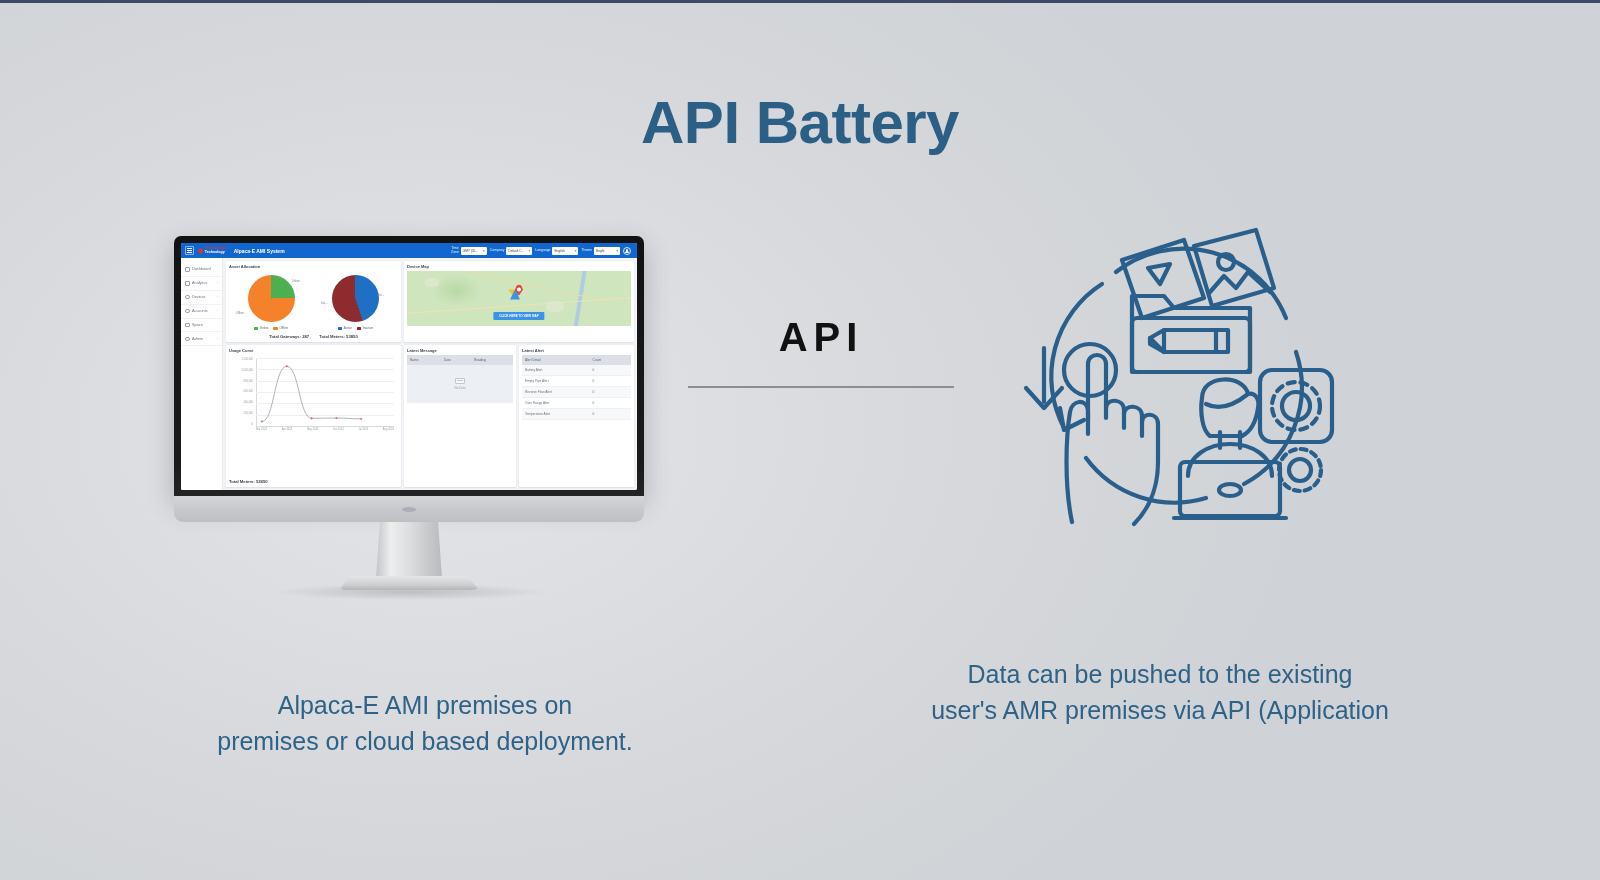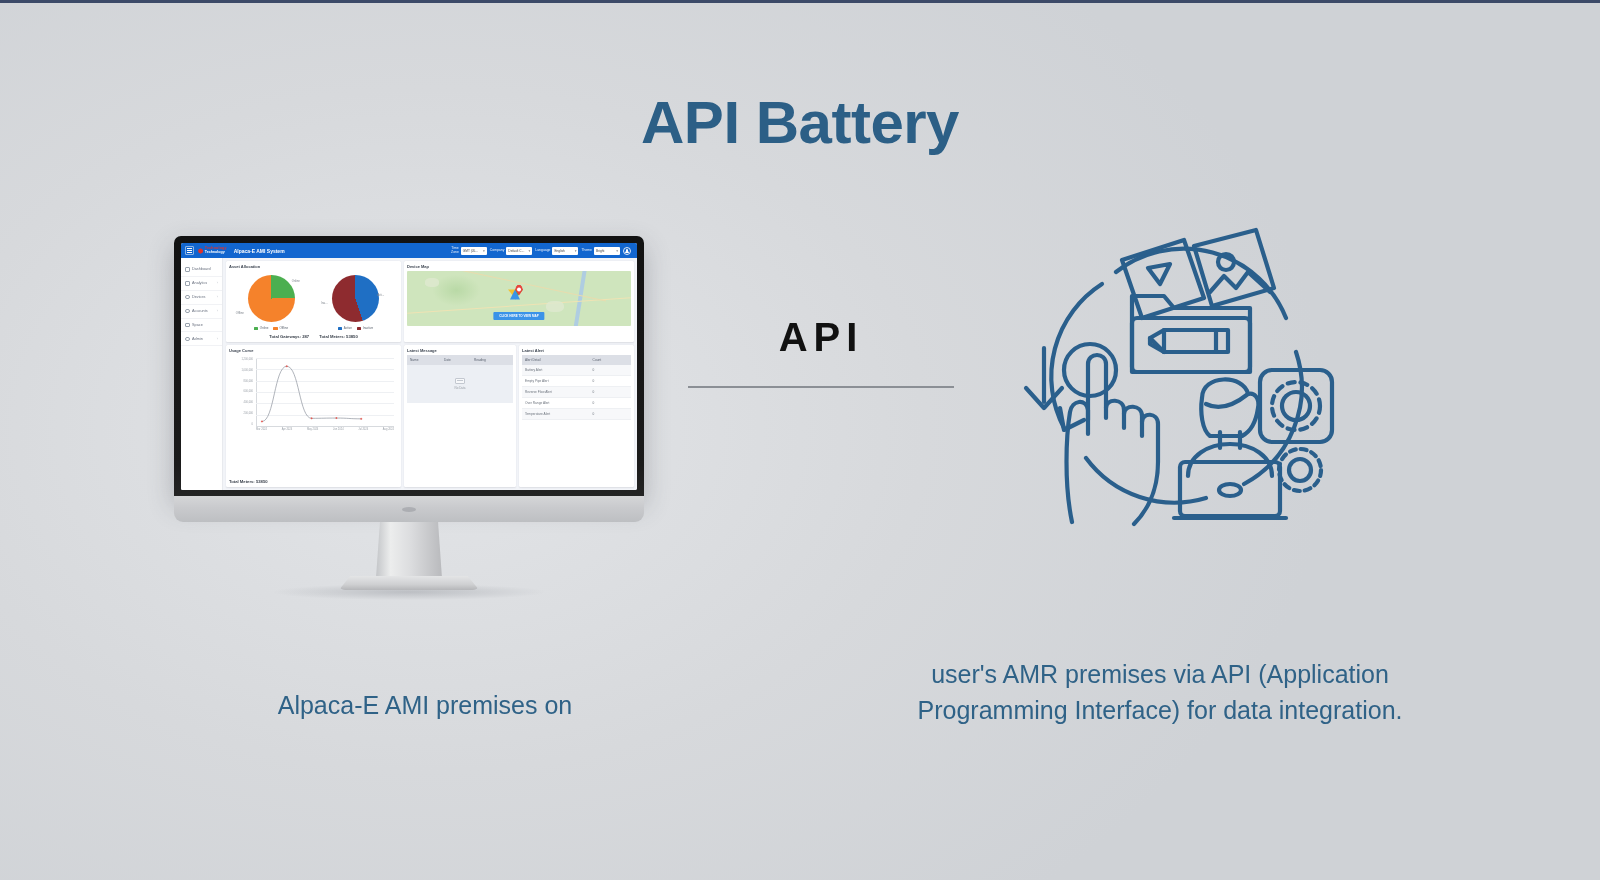--- a/index.html
+++ b/index.html
@@ -591,20 +591,21 @@
 
       <g>
         <circle cx="302" cy="248" r="11"></circle>
         <circle cx="302" cy="248" r="21" stroke-dasharray="6 5"></circle>
       </g>
     </svg>
   </div>
 
   <div class="caption" id="caption-left">
     <div>Alpaca-E AMI premises on</div>
+    <div>premises or cloud based deployment.</div>
   </div>
 
   <div class="caption" id="caption-right">
+    <div>Data can be pushed to the existing</div>
     <div>user's AMR premises via API (Application</div>
-    <div>Programming Interface) for data integration.</div>
   </div>
 
 </div>
 
 </body></html>

